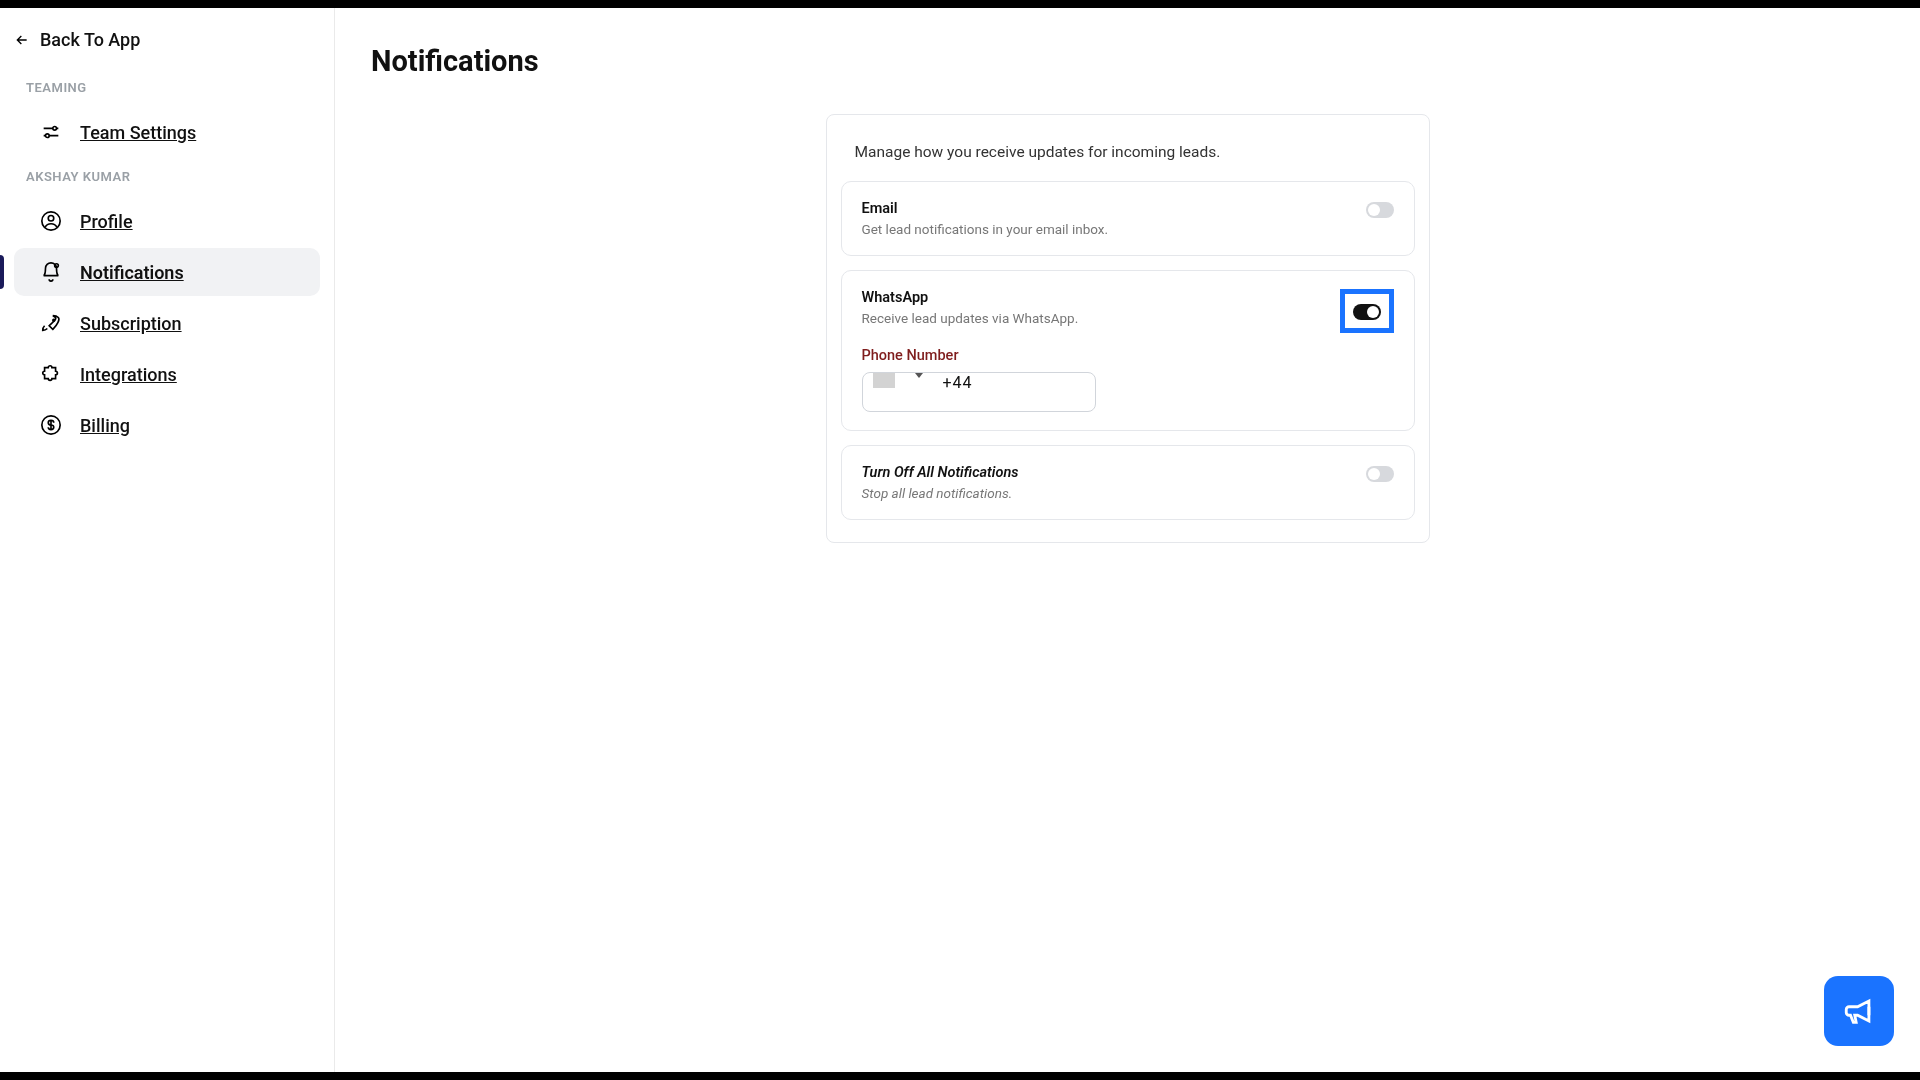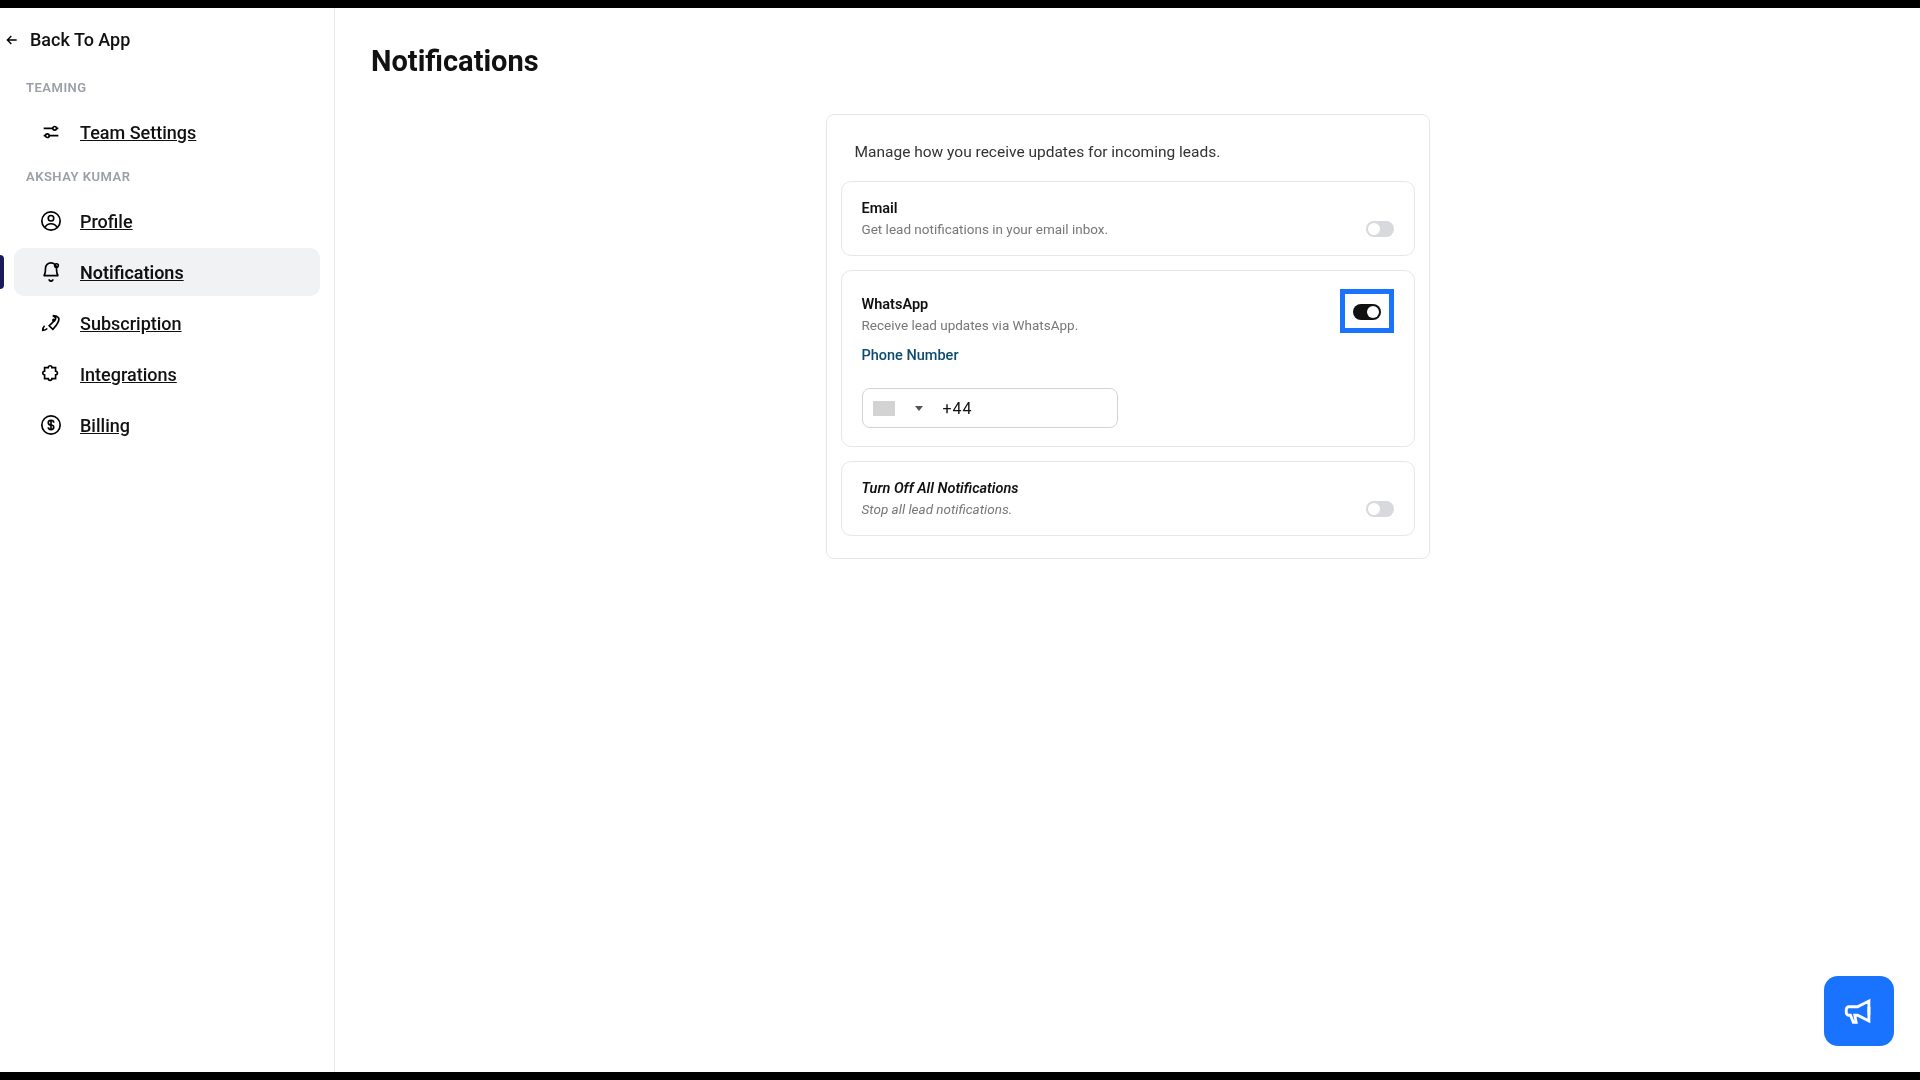--- a/index.html
+++ b/index.html
@@ -30,21 +30,21 @@
     .sidebar {
       width: 335px;
       border-right: 1px solid #eaeaea;
       padding: 14px 0;
       background: #fff;
     }
     .back-link {
       display: flex;
       align-items: center;
       gap: 10px;
-      padding: 7px 12px 20px 4px;
+      padding: 7px 12px 20px 14px;
       cursor: pointer;
     }
     .back-arrow-svg {
       width: 16px;
       height: 16px;
       stroke: #000;
       stroke-width: 2;
       fill: none;
     }
     .back-text {
@@ -127,21 +127,21 @@
       display: flex;
       flex-direction: column;
       position: relative;
     }
     .setting-row:last-child {
       margin-bottom: 22px;
       font-style: italic;
     }
     .row-head {
       display: flex;
-      align-items: flex-end;
+      align-items: flex-start;
       justify-content: space-between;
     }
     .row-texts {
       flex: 1;
     }
     .row-title {
       font-size: 14.5px;
       font-weight: 600;
       color: #111;
       margin-bottom: 4px;
@@ -179,30 +179,30 @@
     .highlight-box {
       border: 5px solid #1a73ff;
       padding: 8px 8px;
       display: flex;
       align-items: center;
       justify-content: center;
     }
     .phone-label {
       font-size: 14.5px;
       font-weight: 500;
-      color: #0c4a6e;
+      color: #7f1d1d;
       margin-top: 14px;
-      margin-bottom: 24px;
+      margin-bottom: 8px;
     }
     .phone-input-wrap {
       display: flex;
-      align-items: center;
+      align-items: flex-start;
       border: 1px solid #d1d5db;
       border-radius: 8px;
-      width: 256px;
+      width: 234px;
       height: 40px;
       padding: 0 10px;
       gap: 20px;
     }
     .flag {
       width: 22px;
       height: 15px;
       background: #d3d3d3;
     }
     .caret {

